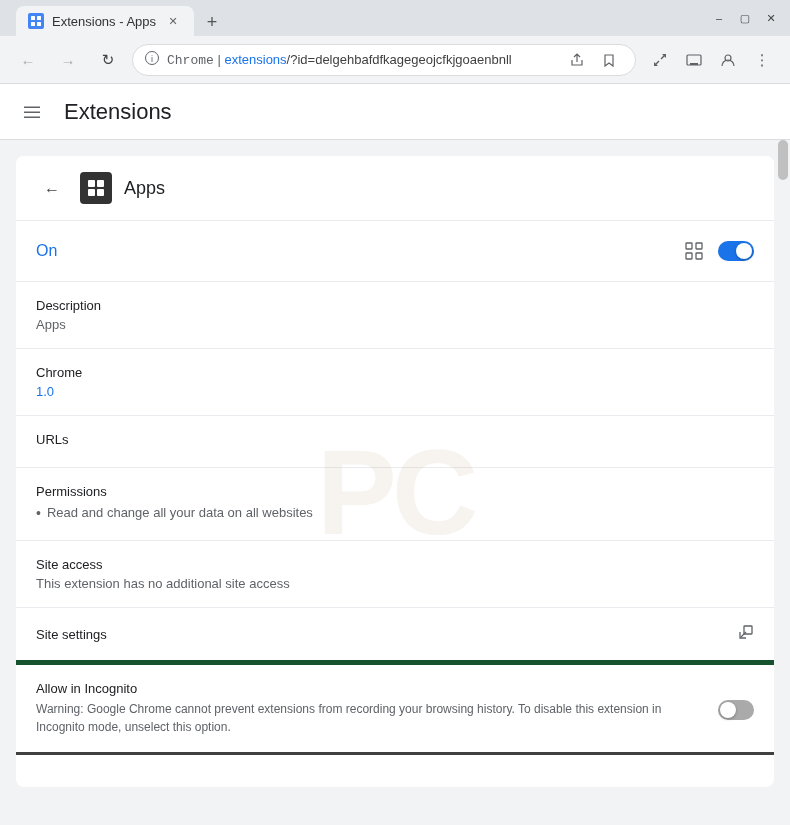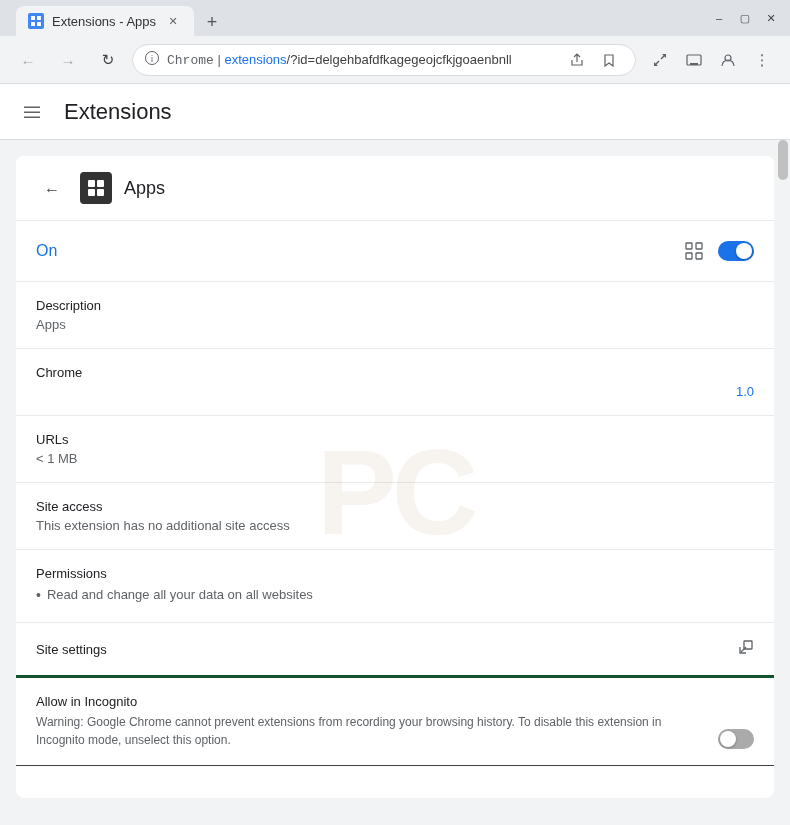--- a/index.html
+++ b/index.html
@@ -58,32 +58,32 @@
 
     
     .on-row { display: flex; align-items: center; padding: 14px 20px; border-bottom: 1px solid #e8eaed; }
     .on-label { color: #1a73e8; font-size: 16px; font-weight: 500; flex: 1; }
     .grid-icon-btn { width: 32px; height: 32px; border-radius: 4px; display: flex; align-items: center; justify-content: center; color: #5f6368; cursor: pointer; margin-right: 8px; }
 
     
     .info-row { padding: 16px 20px; border-bottom: 1px solid #e8eaed; }
     .info-label { font-size: 13px; font-weight: 400; color: #202124; margin-bottom: 4px; }
     .info-value { font-size: 13px; color: #5f6368; }
-    .info-value.blue { color: #1a73e8; text-align: right; }
+    .info-value.blue { color: #1a73e8; }
     .info-value ul { list-style: none; padding: 0; }
     .info-value ul li { display: flex; align-items: flex-start; gap: 6px; line-height: 1.5; }
     .info-value ul li::before { content: '•'; color: #5f6368; font-size: 14px; line-height: 1.5; }
 
     
-    .site-settings-row { display: flex; align-items: center; padding: 16px 20px; border-bottom: 3px solid #14532d; cursor: pointer; }
+    .site-settings-row { display: flex; align-items: center; padding: 16px 20px; border-bottom: 5px solid #14532d; cursor: pointer; }
     .site-settings-label { font-size: 13px; font-weight: 500; color: #202124; flex: 1; }
     .ext-link-icon { color: #5f6368; font-size: 16px; }
 
     
-    .toggle-row { padding: 16px 20px; border-bottom: 1px solid #404040; display: flex; align-items: flex-end; gap: 12px; }
+    .toggle-row { padding: 16px 20px; border-bottom: 3px solid #404040; display: flex; align-items: center; gap: 12px; }
     .toggle-content { flex: 1; }
     .toggle-label { font-size: 13px; font-weight: 500; color: #202124; margin-bottom: 4px; }
     .toggle-desc { font-size: 12px; color: #5f6368; line-height: 1.5; }
 
     
     .ext-body::-webkit-scrollbar { width: 8px; }
     .ext-body::-webkit-scrollbar-track { background: #f1f3f4; }
     .ext-body::-webkit-scrollbar-thumb { background: #c0c0c0; border-radius: 4px; }
 
     
@@ -225,37 +225,36 @@
             <div class="info-value">Apps</div>
           </div>
 
           <div class="info-row">
             <div class="info-label">Chrome</div>
             <div class="info-value blue">1.0</div>
           </div>
 
           <div class="info-row">
             <div class="info-label">URLs</div>
-            <div class="info-value">&lt; 1 MB</div>
-          </div>
-
-          <div class="info-row">
-            <div class="info-label">Site access</div>
-            <div class="info-value">This extension has no additional site access</div>
           </div>
 
           <div class="info-row">
             <div class="info-label">Permissions</div>
             <div class="info-value">
               <ul>
                 <li>
                   <span>Read and change all your data on all websites</span>
                 </li>
               </ul>
             </div>
+          </div>
+
+          <div class="info-row">
+            <div class="info-label">Site access</div>
+            <div class="info-value">This extension has no additional site access</div>
           </div>
 
           <div class="site-settings-row">
             <span class="site-settings-label">Site settings</span>
             <span class="ext-link-icon">
               <svg width="16" height="16" viewBox="0 0 16 16" fill="none">
                   <rect x="6" y="2" width="8" height="8" rx="0.5" stroke="#5f6368" stroke-width="1.3" fill="none"></rect>
                   <path d="M8 8L3 13" stroke="#5f6368" stroke-width="1.3"></path>
                   <path d="M2 8V14h6" stroke="#5f6368" stroke-width="1.3" fill="none"></path>
                 </svg>

